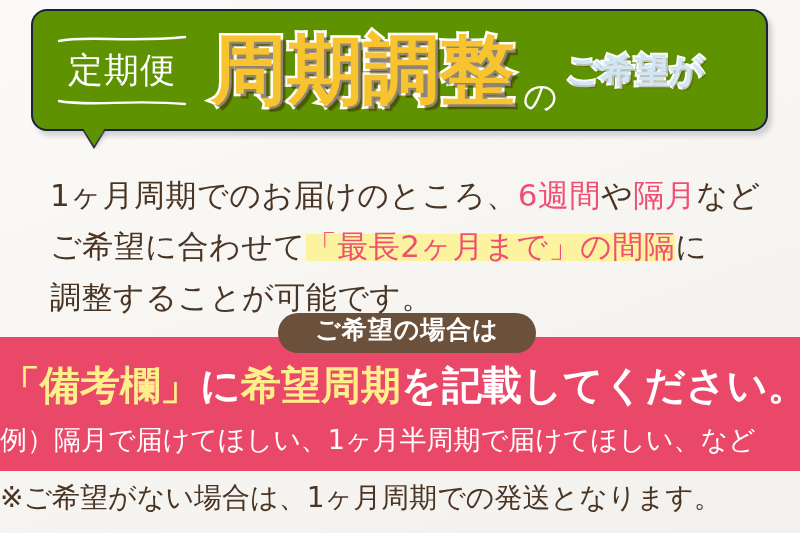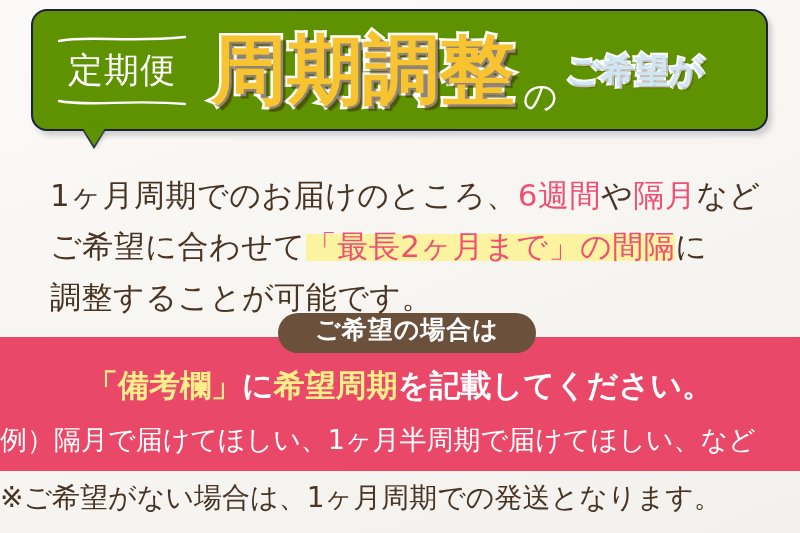--- a/index.html
+++ b/index.html
@@ -181,21 +181,21 @@
     font-weight: bold;
     letter-spacing: 1px;
     white-space: nowrap;
   }
   .band-main {
     position: absolute;
     left: 0;
     top: 363px;
     width: 800px;
     text-align: center;
-    font-size: 31px;
+    font-size: 40px;
     font-weight: bold;
     color: #ffffff;
     line-height: 44px;
     white-space: nowrap;
     letter-spacing: 0px;
   }
   .yellow { color: #ffef8a; }
   .band-example {
     position: absolute;
     left: 0;

